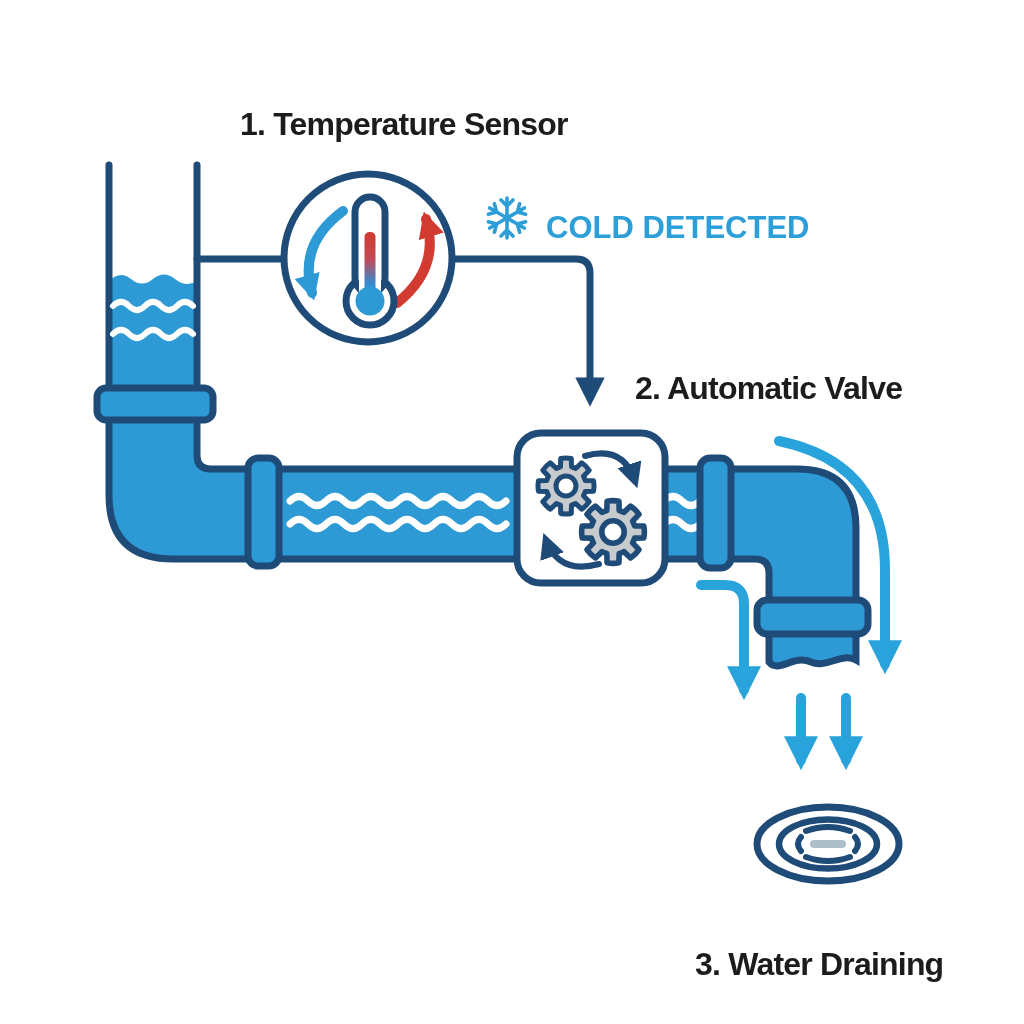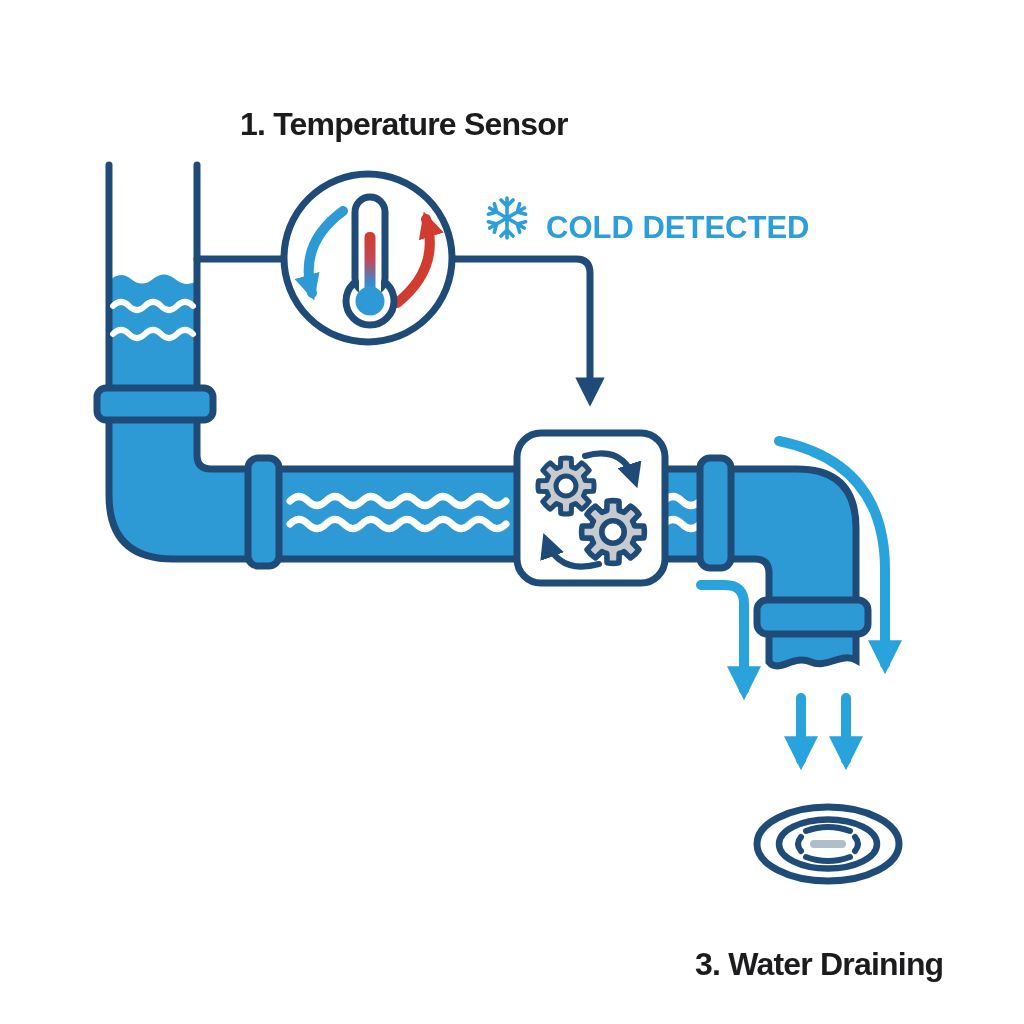--- a/index.html
+++ b/index.html
@@ -152,15 +152,16 @@
       <use href="#flakeSpoke"></use>
       <use href="#flakeSpoke" transform="rotate(60)"></use>
       <use href="#flakeSpoke" transform="rotate(120)"></use>
       <use href="#flakeSpoke" transform="rotate(180)"></use>
       <use href="#flakeSpoke" transform="rotate(240)"></use>
       <use href="#flakeSpoke" transform="rotate(300)"></use>
     </svg>
     <span class="status-text">COLD DETECTED</span>
   </div>
 
+  <div class="step-label" style="left:635px;top:370px;">2. Automatic Valve</div>
 
   <div class="step-label" style="left:695px;top:946px;">3. Water Draining</div>
 </div>
 
 </body></html>

